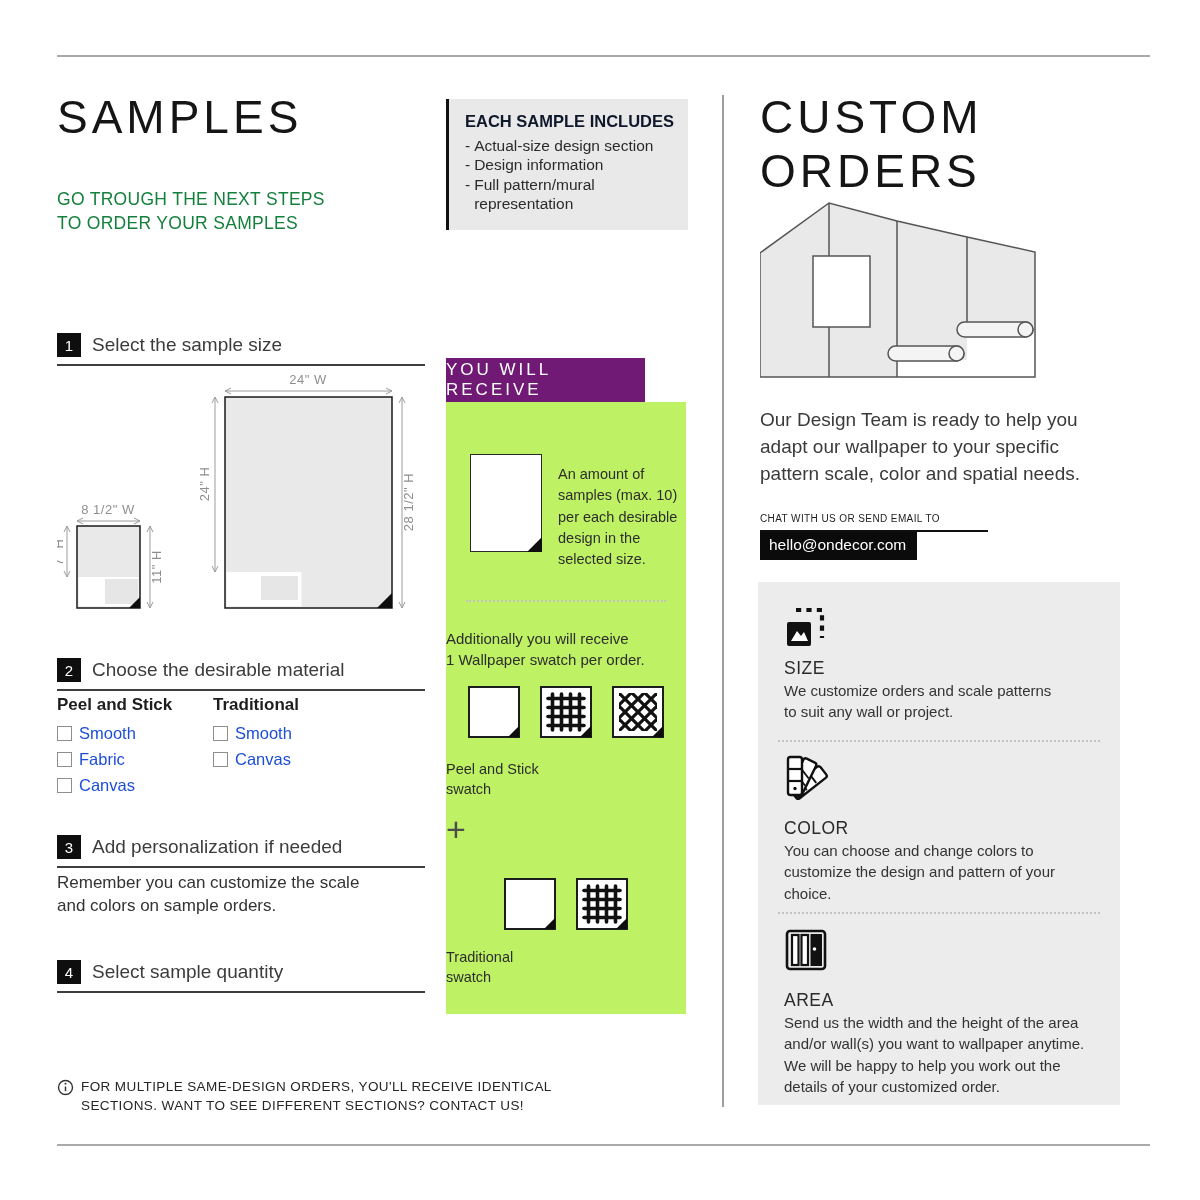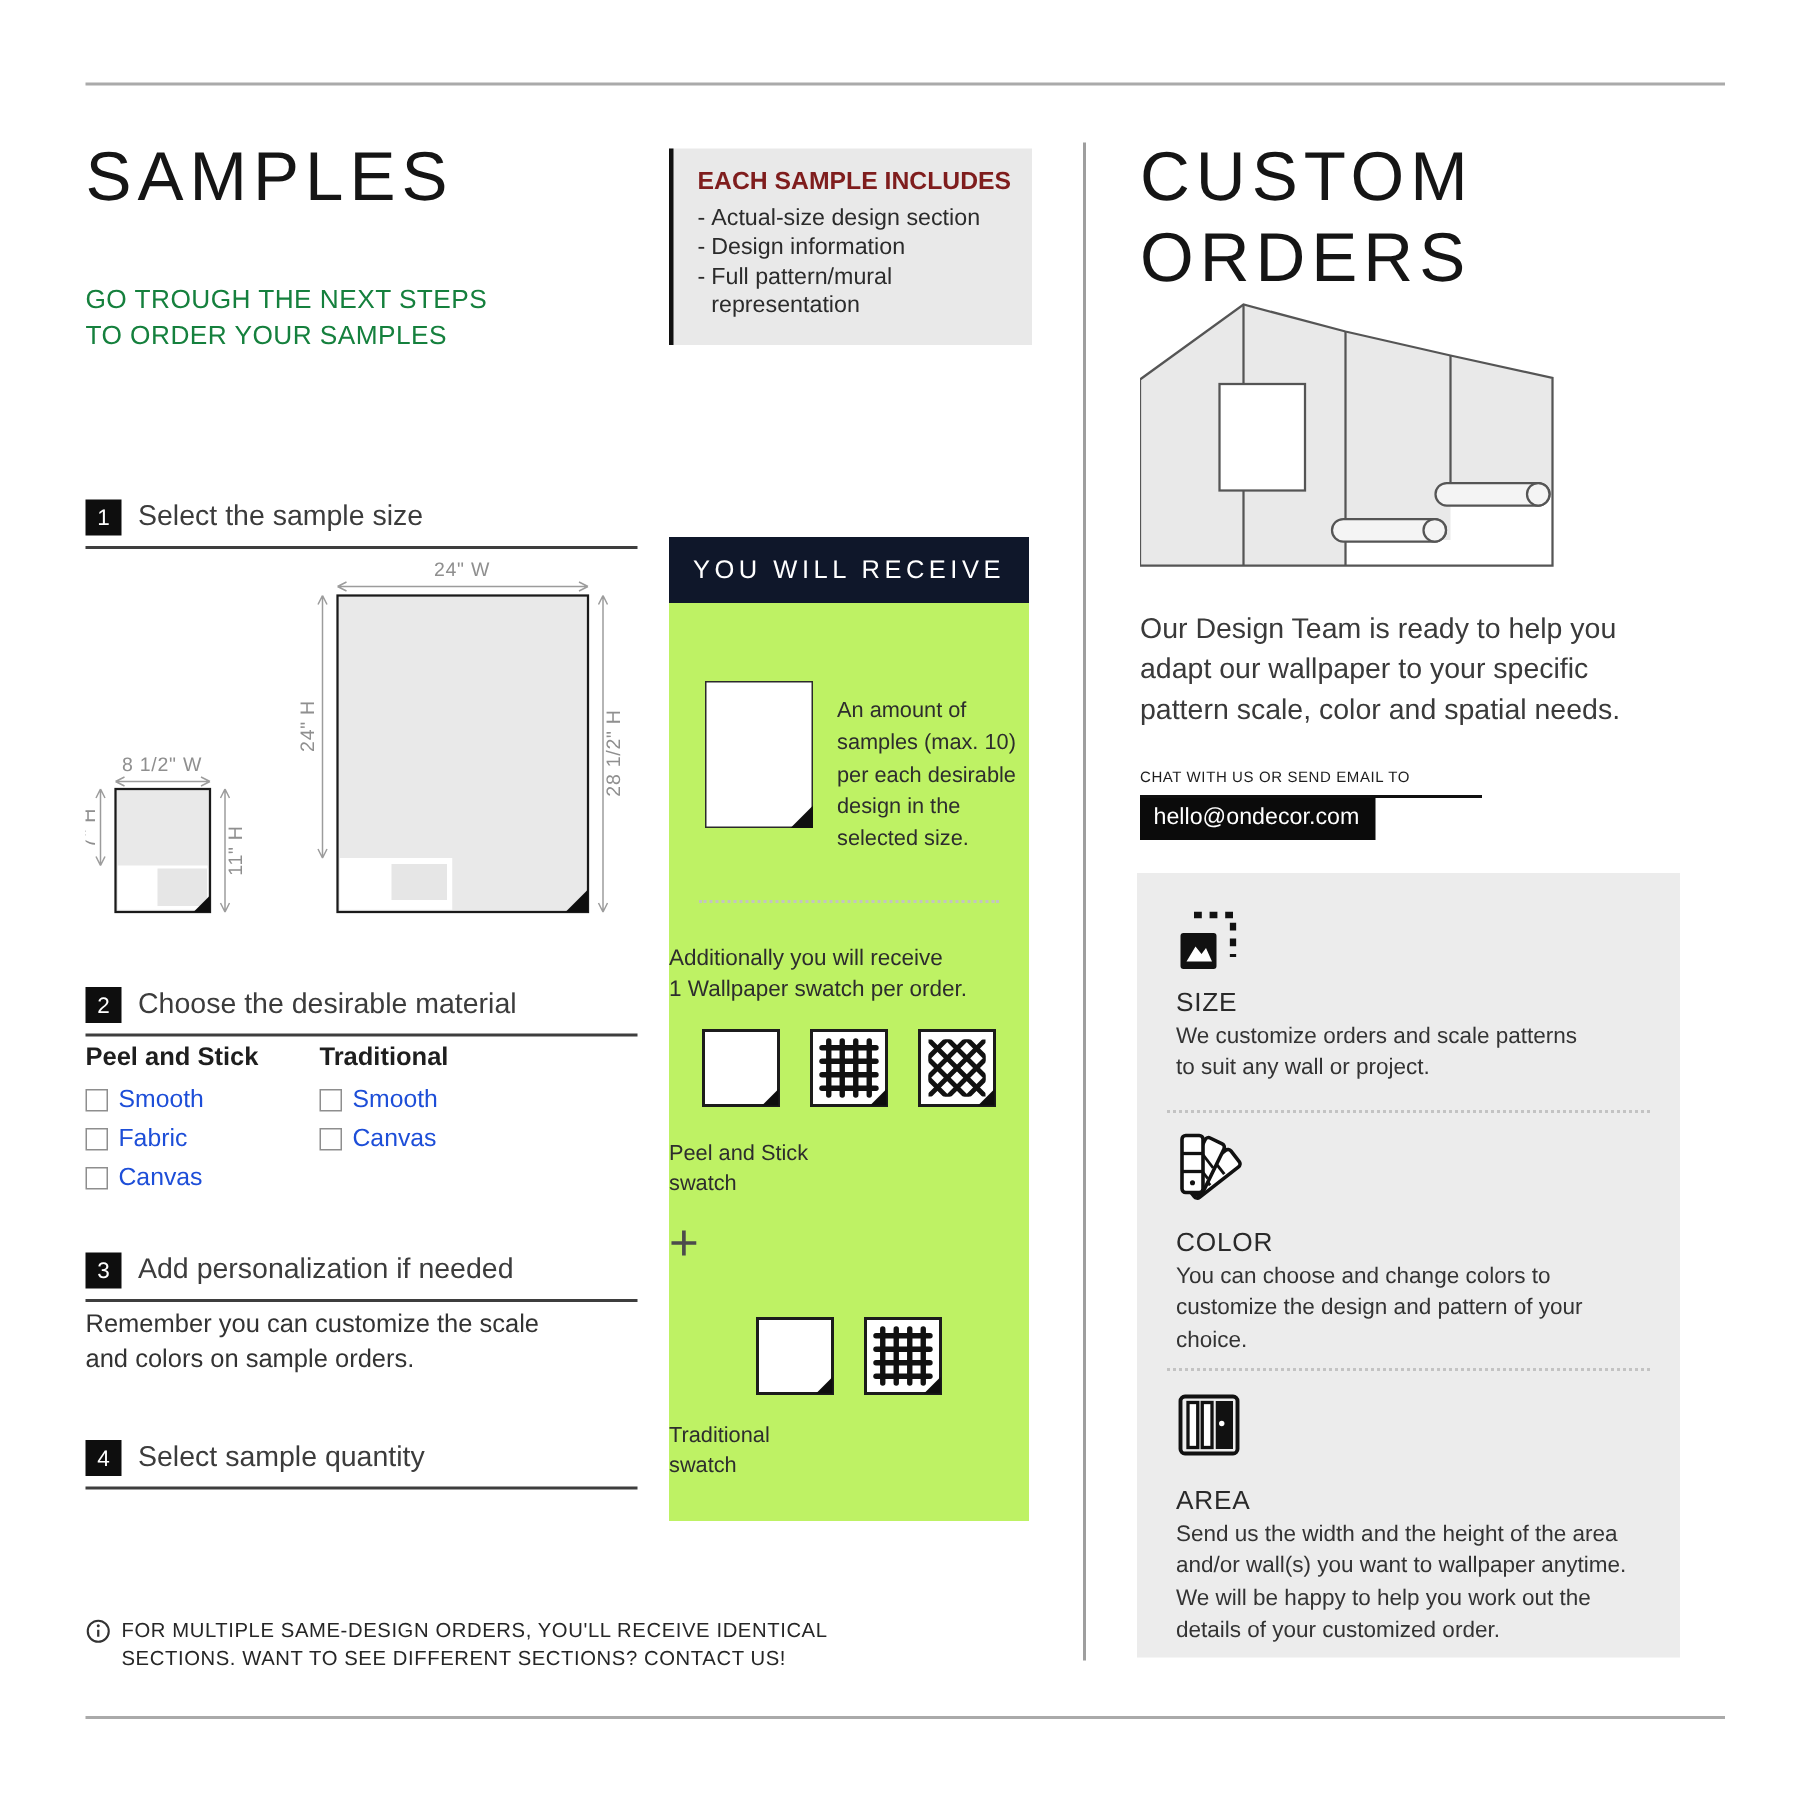--- a/index.html
+++ b/index.html
@@ -7,39 +7,39 @@
         font-family:"Liberation Sans","DejaVu Sans",sans-serif;color:#2e2e2e;}
   .abs{position:absolute;}
   .ml{white-space:pre-line;}
   .rule{position:absolute;left:57px;width:1093px;height:2px;background:#aaaaaa;}
   .vdivider{position:absolute;left:722px;top:95px;width:2px;height:1012px;background:#9e9e9e;}
   .h1{font-size:46px;font-weight:300;letter-spacing:4px;color:#151515;}
   .intro{font-size:17.5px;line-height:1.35;color:#15803d;letter-spacing:.3px;}
   
   .includes{left:446px;top:99px;width:242px;background:#e9e9e9;border-left:3px solid #101010;
             padding:13px 12px 16px 16px;box-sizing:border-box;}
-  .includes-title{font-size:16.5px;font-weight:700;color:#7f1d1d;margin-bottom:5px;}
+  .includes-title{font-size:16.5px;font-weight:700;color:#0f172a;margin-bottom:5px;}
   .inc-item{display:flex;font-size:15.5px;line-height:1.25;color:#2b2b2b;}
   .inc-item .dash{margin-right:4px;flex:none;}
   
   .step{position:absolute;left:57px;width:368px;}
   .step-head{display:flex;align-items:center;gap:11px;border-bottom:2px solid #3e3e3e;padding-bottom:7px;}
   .step-num{width:24px;height:24px;background:#0e0e0e;color:#fff;font-size:15px;flex:none;
             display:flex;align-items:center;justify-content:center;}
   .step-title{font-size:19px;color:#3c3c3c;}
   .body-text{font-size:17px;line-height:1.35;color:#333;}
   
   .mat-title{font-size:17px;font-weight:700;color:#1e1e1e;margin-bottom:9px;}
   .mat-item{display:flex;align-items:center;gap:7px;font-size:16.5px;color:#1d4ed8;margin-bottom:7px;}
   .cb{width:13px;height:13px;border:1.5px solid #8e8e8e;flex:none;background:#fff;}
   
   .footnote{left:57px;top:1078px;display:flex;gap:7px;font-size:13.5px;letter-spacing:.4px;
             line-height:1.4;color:#262626;width:540px;}
   
-  .banner{left:446px;top:358px;width:240px;height:44px;background:#0f172a;color:#fff;
+  .banner{left:446px;top:358px;width:199px;height:44px;background:#701a75;color:#fff;
           display:flex;align-items:center;justify-content:center;font-size:17px;letter-spacing:3px;}
   .panel{left:446px;top:402px;width:240px;height:612px;background:#bef264;}
   .sheet{position:absolute;left:24px;top:52px;width:70px;height:96px;background:#fff;border:1.5px solid #2a2a2a;}
   .sheet .fold{position:absolute;right:-1px;bottom:-1px;width:0;height:0;
                border-left:15px solid transparent;border-bottom:15px solid #101010;}
   .sample-text{position:absolute;left:112px;top:62px;width:120px;font-size:14.5px;line-height:1.47;color:#2d2d2d;}
   .dotted{border-top:2px dotted #c3c3c3;}
   .center-txt{position:absolute;left:0;width:240px;text-align:left;color:#2d2d2d;}
   .swrow{position:absolute;left:0;width:240px;display:flex;justify-content:center;gap:20px;}
   .plus-sign{font-size:34px;font-weight:300;color:#4c4c4c;}

